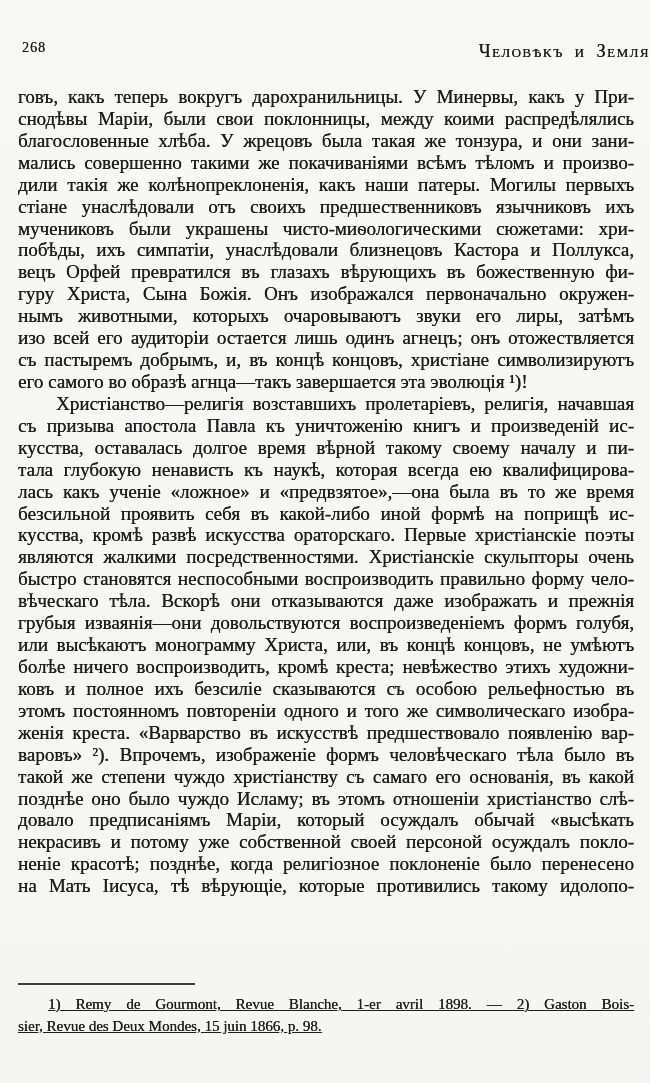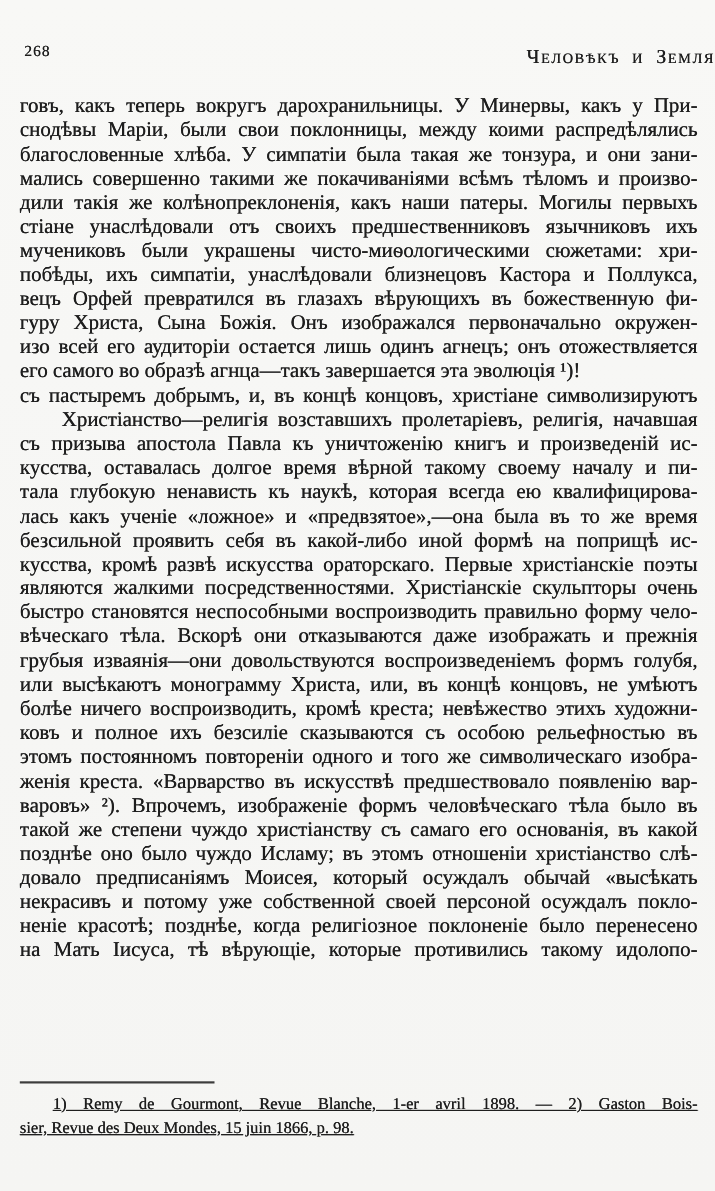--- a/index.html
+++ b/index.html
@@ -72,51 +72,52 @@
 </style>
 </head>
 <body>
 
 <div class="page">
   <span class="pagenum">268</span>
   <span class="running-title">Человѣкъ и Земля</span>
   <div class="body-text" id="body-text">
       <div class="line">говъ, какъ теперь вокругъ дарохранильницы. У Минервы, какъ у При-</div>
       <div class="line">снодѣвы Маріи, были свои поклонницы, между коими распредѣлялись</div>
-      <div class="line">благословенные хлѣба. У симпатіи была такая же тонзура, и они зани-</div>
+      <div class="line">благословенные хлѣба. У жрецовъ была такая же тонзура, и они зани-</div>
       <div class="line">мались совершенно такими же покачиваніями всѣмъ тѣломъ и произво-</div>
       <div class="line">дили такія же колѣнопреклоненія, какъ наши патеры. Могилы первыхъ</div>
       <div class="line">стіане унаслѣдовали отъ своихъ предшественниковъ язычниковъ ихъ</div>
       <div class="line">мучениковъ были украшены чисто-миѳологическими сюжетами: хри-</div>
       <div class="line">побѣды, ихъ симпатіи, унаслѣдовали близнецовъ Кастора и Поллукса,</div>
       <div class="line">вецъ Орфей превратился въ глазахъ вѣрующихъ въ божественную фи-</div>
       <div class="line">гуру Христа, Сына Божія. Онъ изображался первоначально окружен-</div>
+      <div class="line">нымъ животными, которыхъ очаровываютъ звуки его лиры, затѣмъ</div>
       <div class="line">изо всей его аудиторіи остается лишь одинъ агнецъ; онъ отожествляется</div>
+      <div class="line">съ пастыремъ добрымъ, и, въ концѣ концовъ, христіане символизируютъ</div>
       <div class="line end">его самого во образѣ агнца—такъ завершается эта эволюція ¹)!</div>
-      <div class="line">съ пастыремъ добрымъ, и, въ концѣ концовъ, христіане символизируютъ</div>
       <div class="line indent">Христіанство—религія возставшихъ пролетаріевъ, религія, начавшая</div>
       <div class="line">съ призыва апостола Павла къ уничтоженію книгъ и произведеній ис-</div>
       <div class="line">кусства, оставалась долгое время вѣрной такому своему началу и пи-</div>
       <div class="line">тала глубокую ненависть къ наукѣ, которая всегда ею квалифицирова-</div>
       <div class="line">лась какъ ученіе «ложное» и «предвзятое»,—она была въ то же время</div>
       <div class="line">безсильной проявить себя въ какой-либо иной формѣ на поприщѣ ис-</div>
       <div class="line">кусства, кромѣ развѣ искусства ораторскаго. Первые христіанскіе поэты</div>
       <div class="line">являются жалкими посредственностями. Христіанскіе скульпторы очень</div>
       <div class="line">быстро становятся неспособными воспроизводить правильно форму чело-</div>
       <div class="line">вѣческаго тѣла. Вскорѣ они отказываются даже изображать и прежнія</div>
       <div class="line">грубыя изваянія—они довольствуются воспроизведеніемъ формъ голубя,</div>
       <div class="line">или высѣкаютъ монограмму Христа, или, въ концѣ концовъ, не умѣютъ</div>
       <div class="line">болѣе ничего воспроизводить, кромѣ креста; невѣжество этихъ художни-</div>
       <div class="line">ковъ и полное ихъ безсиліе сказываются съ особою рельефностью въ</div>
       <div class="line">этомъ постоянномъ повтореніи одного и того же символическаго изобра-</div>
       <div class="line">женія креста. «Варварство въ искусствѣ предшествовало появленію вар-</div>
       <div class="line">варовъ» ²). Впрочемъ, изображеніе формъ человѣческаго тѣла было въ</div>
       <div class="line">такой же степени чуждо христіанству съ самаго его основанія, въ какой</div>
       <div class="line">позднѣе оно было чуждо Исламу; въ этомъ отношеніи христіанство слѣ-</div>
-      <div class="line">довало предписаніямъ Моисея, который осуждалъ обычай «высѣкать</div>
+      <div class="line">довало предписаніямъ Маріи, который осуждалъ обычай «высѣкать</div>
       <div class="line">некрасивъ и потому уже собственной своей персоной осуждалъ покло-</div>
       <div class="line">неніе красотѣ; позднѣе, когда религіозное поклоненіе было перенесено</div>
       <div class="line">на Мать Іисуса, тѣ вѣрующіе, которые противились такому идолопо-</div>
     </div>
   <div class="fnrule"></div>
   <div class="footnotes" id="footnotes">
       <div class="fnline indent">1) Remy de Gourmont, Revue Blanche, 1-er avril 1898. — 2) Gaston Bois-</div>
       <div class="fnline end">sier, Revue des Deux Mondes, 15 juin 1866, p. 98.</div>
     </div>
 </div>

